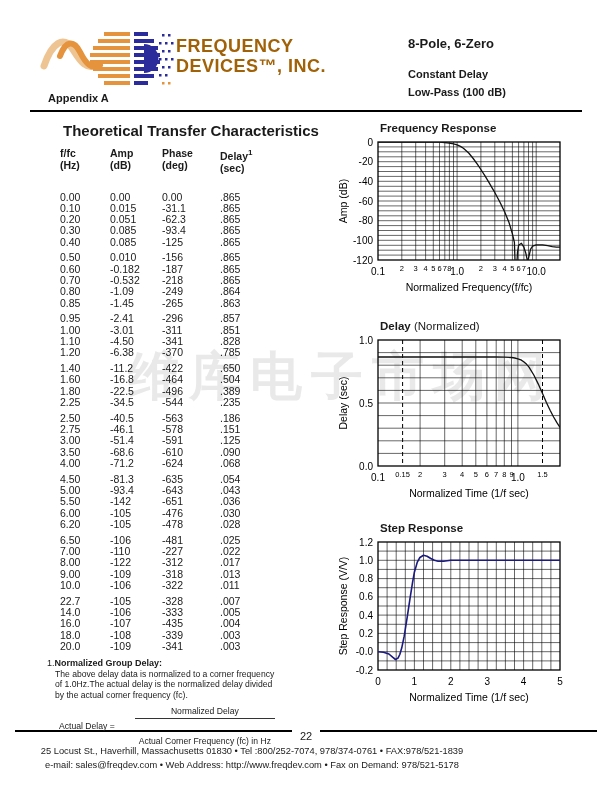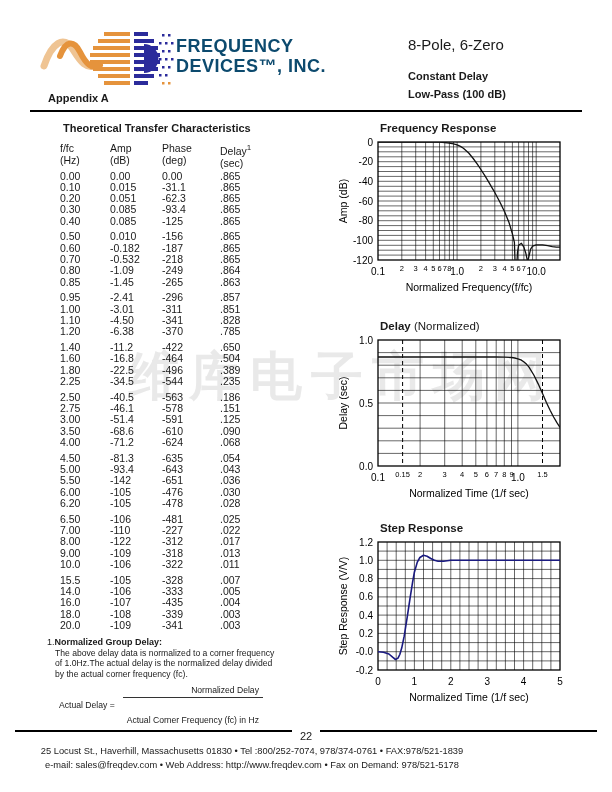--- a/index.html
+++ b/index.html
@@ -2,43 +2,43 @@
 <html><head>
 <meta charset="utf-8">
 <style>
   html,body{margin:0;padding:0;background:#e8e8e8;}
   .page{width:612px;height:792px;background:#ffffff;position:relative;margin:0 auto;
         font-family:"Liberation Sans",sans-serif;color:#1a1a1a;overflow:hidden;}
   .wm{position:absolute;left:128px;top:342px;font-size:52px;font-weight:bold;
       color:#cccccc;opacity:.42;letter-spacing:9px;white-space:nowrap;z-index:0;}
   
   .logo{position:absolute;left:40px;top:26px;}
-  .brand{position:absolute;left:176px;top:36px;color:#0c4a6e;font-weight:bold;line-height:20px;
+  .brand{position:absolute;left:176px;top:36px;color:#a16207;font-weight:bold;line-height:20px;
          font-size:18px;letter-spacing:.5px;}
   .prod{position:absolute;left:408px;top:36px;}
-  .prod .t1{font-size:15px;font-weight:normal;}
+  .prod .t1{font-size:13px;font-weight:bold;}
   .prod .t2{font-size:11px;font-weight:bold;margin-top:17px;}
   .prod .t3{font-size:11px;font-weight:bold;margin-top:6px;}
   .appendix{position:absolute;left:48px;top:92px;font-size:11px;font-weight:bold;}
   .headrule{position:absolute;left:30px;top:110px;width:552px;height:2px;background:#000;}
   
   .leftcol{position:absolute;left:45px;top:122px;width:288px;z-index:1;}
-  .tbl-title{font-size:11px;font-weight:bold;margin:0 0 8px 18px;}
+  .tbl-title{font-size:15px;font-weight:bold;margin:0 0 8px 18px;}
   .thead{display:grid;grid-template-columns:50px 52px 58px 48px;padding-left:15px;
-         font-size:10.5px;font-weight:normal;line-height:12px;margin-bottom:2px;}
+         font-size:10.5px;font-weight:bold;line-height:12px;margin-bottom:18px;}
   .thead sup{font-size:8px;}
   .tbody{padding-left:15px;}
   .tgroup{margin-bottom:4.5px;}
   .trow{display:grid;grid-template-columns:50px 52px 58px 48px;
         font-size:10.5px;line-height:11.3px;}
   .fnote{margin-top:6px;padding-left:2px;font-size:8.6px;line-height:10.5px;}
   .fnote .fn-title{font-size:9px;}
   .fnote .fn-body{padding-left:8px;}
   .formula{display:flex;align-items:center;margin-top:6px;padding-left:12px;font-size:8.6px;}
-  .frac{margin-left:8px;text-align:right;}
+  .frac{margin-left:20px;text-align:center;}
   .frac .den{border-top:1px solid #333;padding:17px 4px 0 4px;}
   .frac .num{padding:0 4px 1px 4px;}
   
   .chart{position:absolute;left:336px;width:262px;z-index:1;}
   .chart-title{font-size:11.5px;margin:0 0 2px 44px;}
   .chart-title .b{font-weight:bold;}
   svg text{font-family:"Liberation Sans",sans-serif;}
   
   .pagenum-row{position:absolute;left:15px;top:730px;width:582px;display:flex;}
   .pagenum-row .ln{flex:1;height:1.5px;background:#000;}
@@ -323,21 +323,21 @@
           </div>
           <div class="trow">
             <span>10.0</span>
             <span>-106</span>
             <span>-322</span>
             <span>.011</span>
           </div>
         </div>
         <div class="tgroup">
           <div class="trow">
-            <span>15.5</span>
+            <span>22.7</span>
             <span>-105</span>
             <span>-328</span>
             <span>.007</span>
           </div>
           <div class="trow">
             <span>14.0</span>
             <span>-106</span>
             <span>-333</span>
             <span>.005</span>
           </div>

